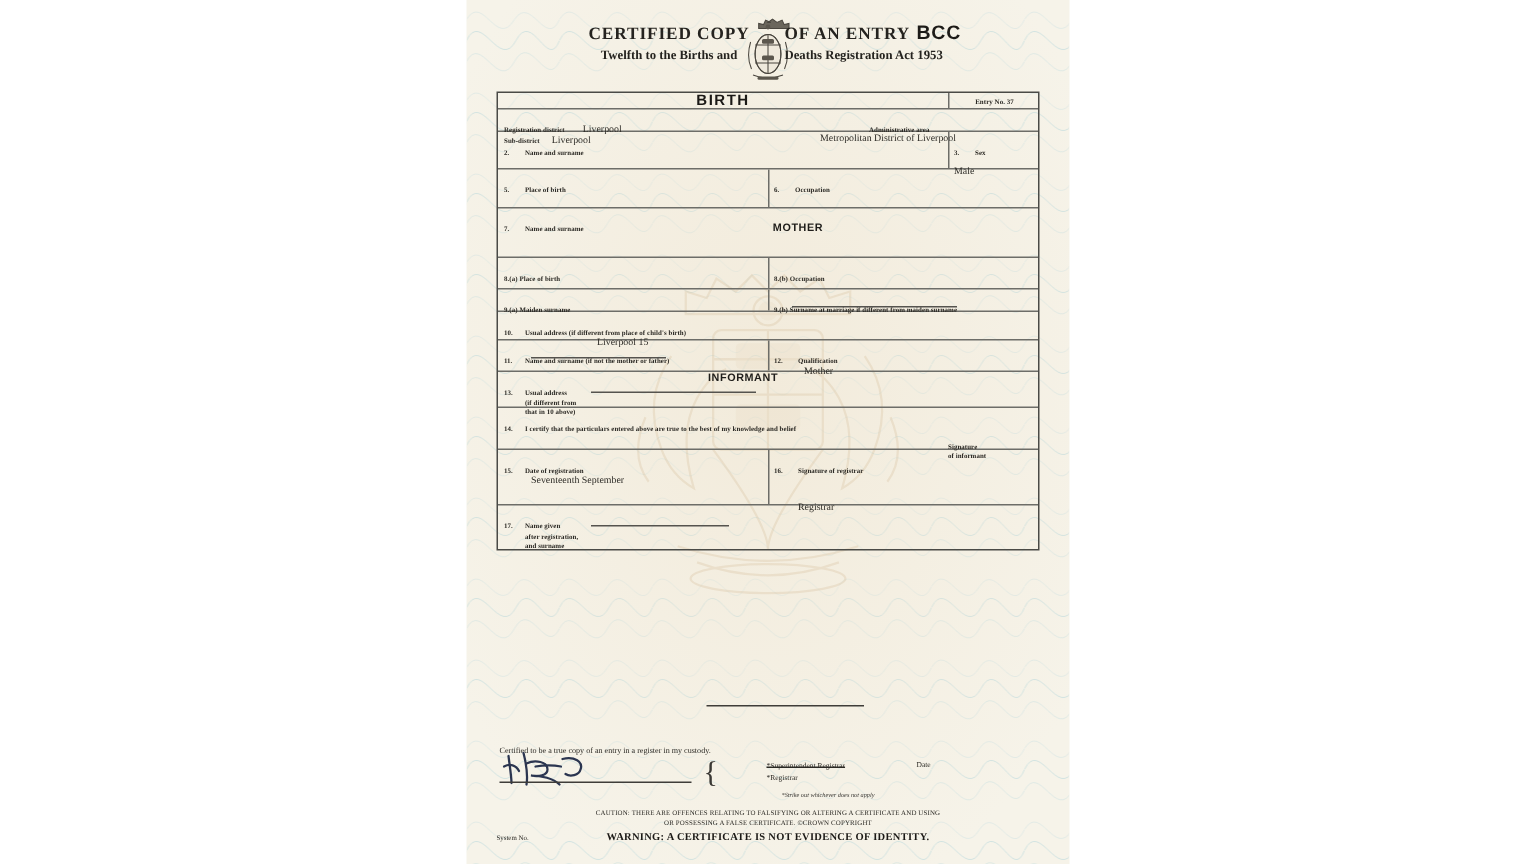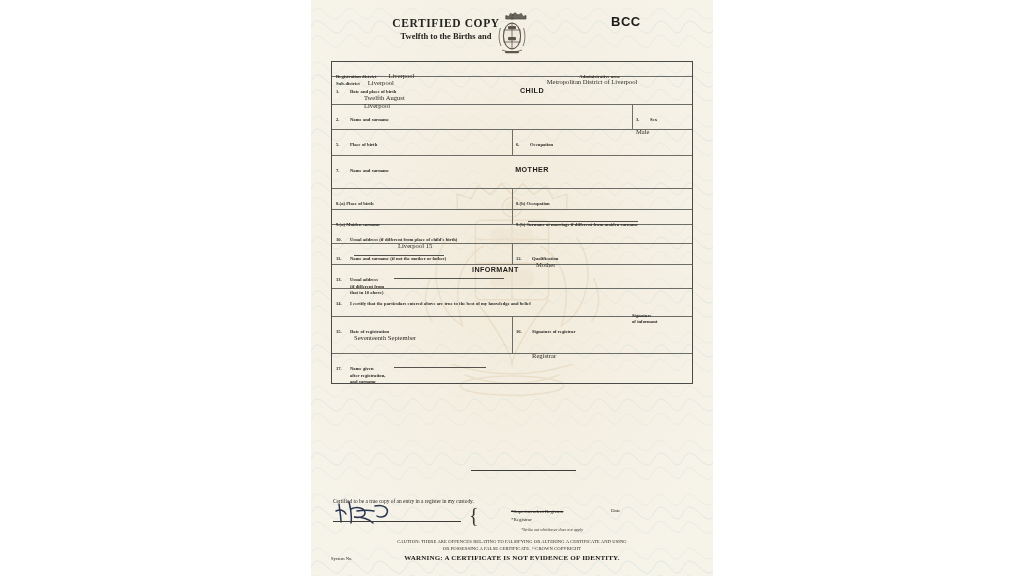--- a/index.html
+++ b/index.html
@@ -313,61 +313,57 @@
           </g>
           <g fill="#5b564d">
             <circle cx="15" cy="6" r="1.6"></circle>
             <rect x="11" y="14" width="8" height="3.2" rx="1"></rect>
             <rect x="11" y="25" width="8" height="3.2" rx="1"></rect>
             <rect x="8" y="39" width="14" height="2.2" rx="1"></rect>
           </g>
         </svg>
       </div>
 
+      <div class="hdr-right">
+        <div class="hdr-line1">OF AN ENTRY</div>
+        <div class="hdr-line2">Deaths Registration Act 1953</div>
+      </div>
 
       <div id="bcc">BCC</div>
     </div>
 
     <div id="table">
 
+      <div class="row" style="height:11px;">
+        <div class="vline" style="left:300px;"></div>
+        <div class="cell" style="left:0;top:0;width:300px;height:11px;display:flex;align-items:center;justify-content:center;">
+          <span class="birth-title">BIRTH</span>
+        </div>
+        <div class="cell" style="left:300px;top:0;width:62px;height:11px;display:flex;align-items:center;justify-content:center;">
+          <span class="lbl">Entry No. 37</span>
+        </div>
+      </div>
 
       <div class="row" style="height:15px;">
         <div class="cell" style="left:4px;top:1.5px;width:190px;">
           <span class="lbl">Registration district</span>
           <span class="val" style="margin-left:8px;">Liverpool</span>
         </div>
         <div class="cell" style="left:4px;top:8.5px;width:190px;">
           <span class="lbl">Sub-district</span>
           <span class="val" style="margin-left:4px;">Liverpool</span>
         </div>
         <div class="cell" style="left:175px;top:1.5px;width:185px;text-align:center;">
           <span class="lbl">Administrative area</span>
         </div>
         <div class="cell" style="left:160px;top:8px;width:200px;text-align:center;">
           <span class="val">Metropolitan District of Liverpool</span>
         </div>
       </div>
 
-      <div class="row" style="height:28px;">
-        <div class="cell" style="left:4px;top:2px;">
-          <span class="num">1.</span>
-        </div>
-        <div class="cell" style="left:18px;top:2px;">
-          <span class="lbl">Date and place of birth</span>
-        </div>
-        <div class="cell" style="left:140px;top:1.5px;width:120px;text-align:center;">
-          <span class="sect">CHILD</span>
-        </div>
-        <div class="cell" style="left:32px;top:8.5px;">
-          <span class="val">Twelfth August</span>
-        </div>
-        <div class="cell" style="left:32px;top:17px;">
-          <span class="val">Liverpool</span>
-        </div>
-      </div>
 
       <div class="row" style="height:25px;">
         <div class="vline" style="left:300px;"></div>
         <div class="cell" style="left:4px;top:2px;">
           <span class="num">2.</span>
         </div>
         <div class="cell" style="left:18px;top:2px;">
           <span class="lbl">Name and surname</span>
         </div>
         <div class="cell" style="left:304px;top:2px;">

